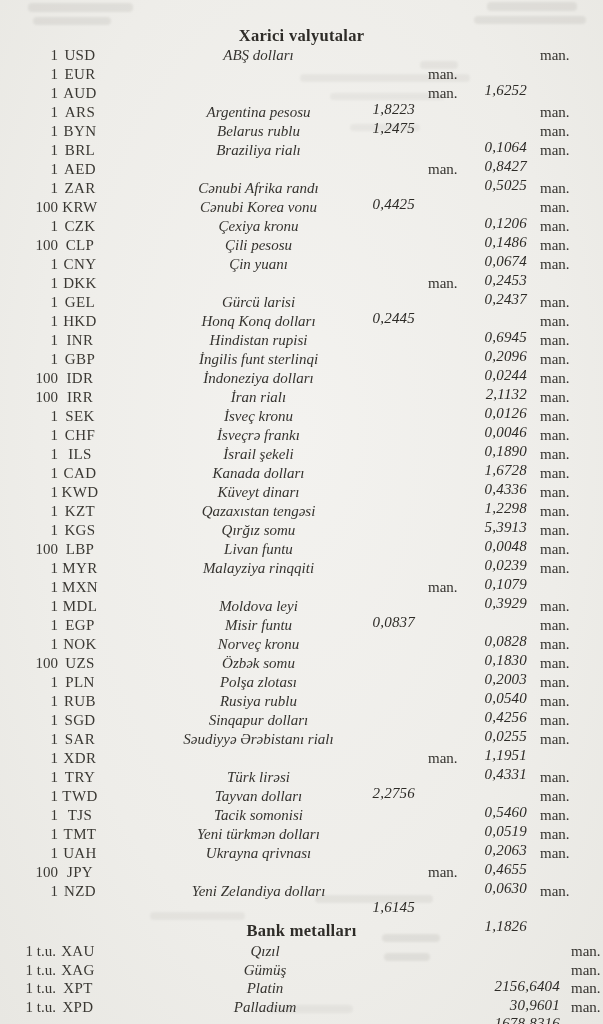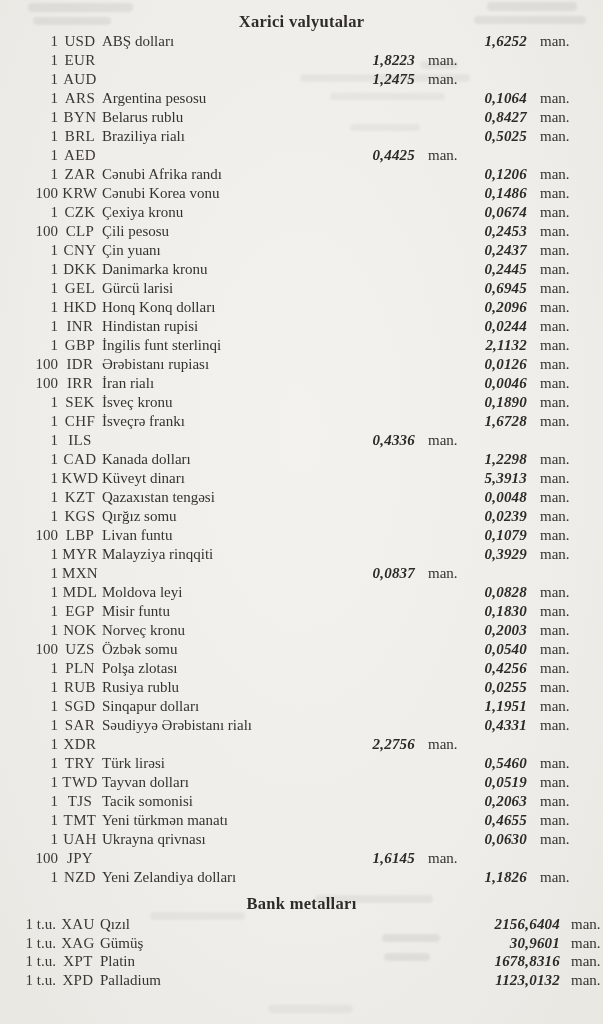--- a/index.html
+++ b/index.html
@@ -16,56 +16,56 @@
     width: 603px;
     height: 1024px;
     overflow: hidden;
     background: radial-gradient(ellipse at 50% 42%, #f3f2ef 0%, #eeede9 62%, #e8e7e2 100%);
     font-family: "Liberation Serif", "DejaVu Serif", serif;
     color: #35332f;
   }
   .content {
     position: absolute;
     inset: 0;
-    padding-top: 11px;
+    padding-top: 25px;
     box-sizing: border-box;
   }
   .section-title {
     margin: 0;
     text-align: center;
     font-size: 16.5px;
     line-height: 21px;
     font-weight: bold;
     letter-spacing: 0.3px;
     color: #2e2c28;
   }
   .metals-title {
-    margin-top: 6px;
+    margin-top: 19px;
     line-height: 22px;
   }
   .rate-table {
     width: 603px;
   }
   .row {
     display: grid;
     grid-template-columns: 58px 44px 1fr 112px 76px;
     height: 19px;
     line-height: 19px;
     font-size: 15px;
     white-space: nowrap;
   }
   .metals .row {
     grid-template-columns: 56px 44px 1fr 130px 43px;
     height: 18.5px;
     line-height: 18.5px;
   }
   .c-qty  { text-align: right; color: #3a3833; }
   .c-code { text-align: center; letter-spacing: 0.4px; color: #3a3833; }
-  .c-name { text-align: left; overflow: hidden; }
-  .c-rate { text-align: right; font-style: italic; font-weight: 700; color: #2d2b27; letter-spacing: 0.2px; }
+  .c-name { text-align: center; overflow: hidden; font-style: italic; }
+  .c-rate { text-align: right; font-style: italic; font-weight: 400; color: #2d2b27; letter-spacing: 0.2px; margin-top: 35px; }
   .c-unit { padding-left: 13px; }
   .metals .c-unit { padding-left: 11px; }
 
   
   .bleed {
     position: absolute;
     background: #97948e;
     opacity: 0.16;
     filter: blur(1.3px);
     border-radius: 4px;
@@ -173,21 +173,20 @@
         <div class="row">
           <span class="cell c-qty">1</span>
           <span class="cell c-code">CNY</span>
           <span class="cell c-name">Çin yuanı</span>
           <span class="cell c-rate">0,2437</span>
           <span class="cell c-unit">man.</span>
         </div>
         <div class="row">
           <span class="cell c-qty">1</span>
           <span class="cell c-code">DKK</span>
-          <span class="cell c-name">Danimarka kronu</span>
           <span class="cell c-rate">0,2445</span>
           <span class="cell c-unit">man.</span>
         </div>
         <div class="row">
           <span class="cell c-qty">1</span>
           <span class="cell c-code">GEL</span>
           <span class="cell c-name">Gürcü larisi</span>
           <span class="cell c-rate">0,6945</span>
           <span class="cell c-unit">man.</span>
         </div>
@@ -208,21 +207,21 @@
         <div class="row">
           <span class="cell c-qty">1</span>
           <span class="cell c-code">GBP</span>
           <span class="cell c-name">İngilis funt sterlinqi</span>
           <span class="cell c-rate">2,1132</span>
           <span class="cell c-unit">man.</span>
         </div>
         <div class="row">
           <span class="cell c-qty">100</span>
           <span class="cell c-code">IDR</span>
-          <span class="cell c-name">Ərəbistanı rupiası</span>
+          <span class="cell c-name">İndoneziya dolları</span>
           <span class="cell c-rate">0,0126</span>
           <span class="cell c-unit">man.</span>
         </div>
         <div class="row">
           <span class="cell c-qty">100</span>
           <span class="cell c-code">IRR</span>
           <span class="cell c-name">İran rialı</span>
           <span class="cell c-rate">0,0046</span>
           <span class="cell c-unit">man.</span>
         </div>
@@ -236,20 +235,21 @@
         <div class="row">
           <span class="cell c-qty">1</span>
           <span class="cell c-code">CHF</span>
           <span class="cell c-name">İsveçrə frankı</span>
           <span class="cell c-rate">1,6728</span>
           <span class="cell c-unit">man.</span>
         </div>
         <div class="row">
           <span class="cell c-qty">1</span>
           <span class="cell c-code">ILS</span>
+          <span class="cell c-name">İsrail şekeli</span>
           <span class="cell c-rate">0,4336</span>
           <span class="cell c-unit">man.</span>
         </div>
         <div class="row">
           <span class="cell c-qty">1</span>
           <span class="cell c-code">CAD</span>
           <span class="cell c-name">Kanada dolları</span>
           <span class="cell c-rate">1,2298</span>
           <span class="cell c-unit">man.</span>
         </div>
@@ -373,21 +373,21 @@
         <div class="row">
           <span class="cell c-qty">1</span>
           <span class="cell c-code">TJS</span>
           <span class="cell c-name">Tacik somonisi</span>
           <span class="cell c-rate">0,2063</span>
           <span class="cell c-unit">man.</span>
         </div>
         <div class="row">
           <span class="cell c-qty">1</span>
           <span class="cell c-code">TMT</span>
-          <span class="cell c-name">Yeni türkmən manatı</span>
+          <span class="cell c-name">Yeni türkmən dolları</span>
           <span class="cell c-rate">0,4655</span>
           <span class="cell c-unit">man.</span>
         </div>
         <div class="row">
           <span class="cell c-qty">1</span>
           <span class="cell c-code">UAH</span>
           <span class="cell c-name">Ukrayna qrivnası</span>
           <span class="cell c-rate">0,0630</span>
           <span class="cell c-unit">man.</span>
         </div>

